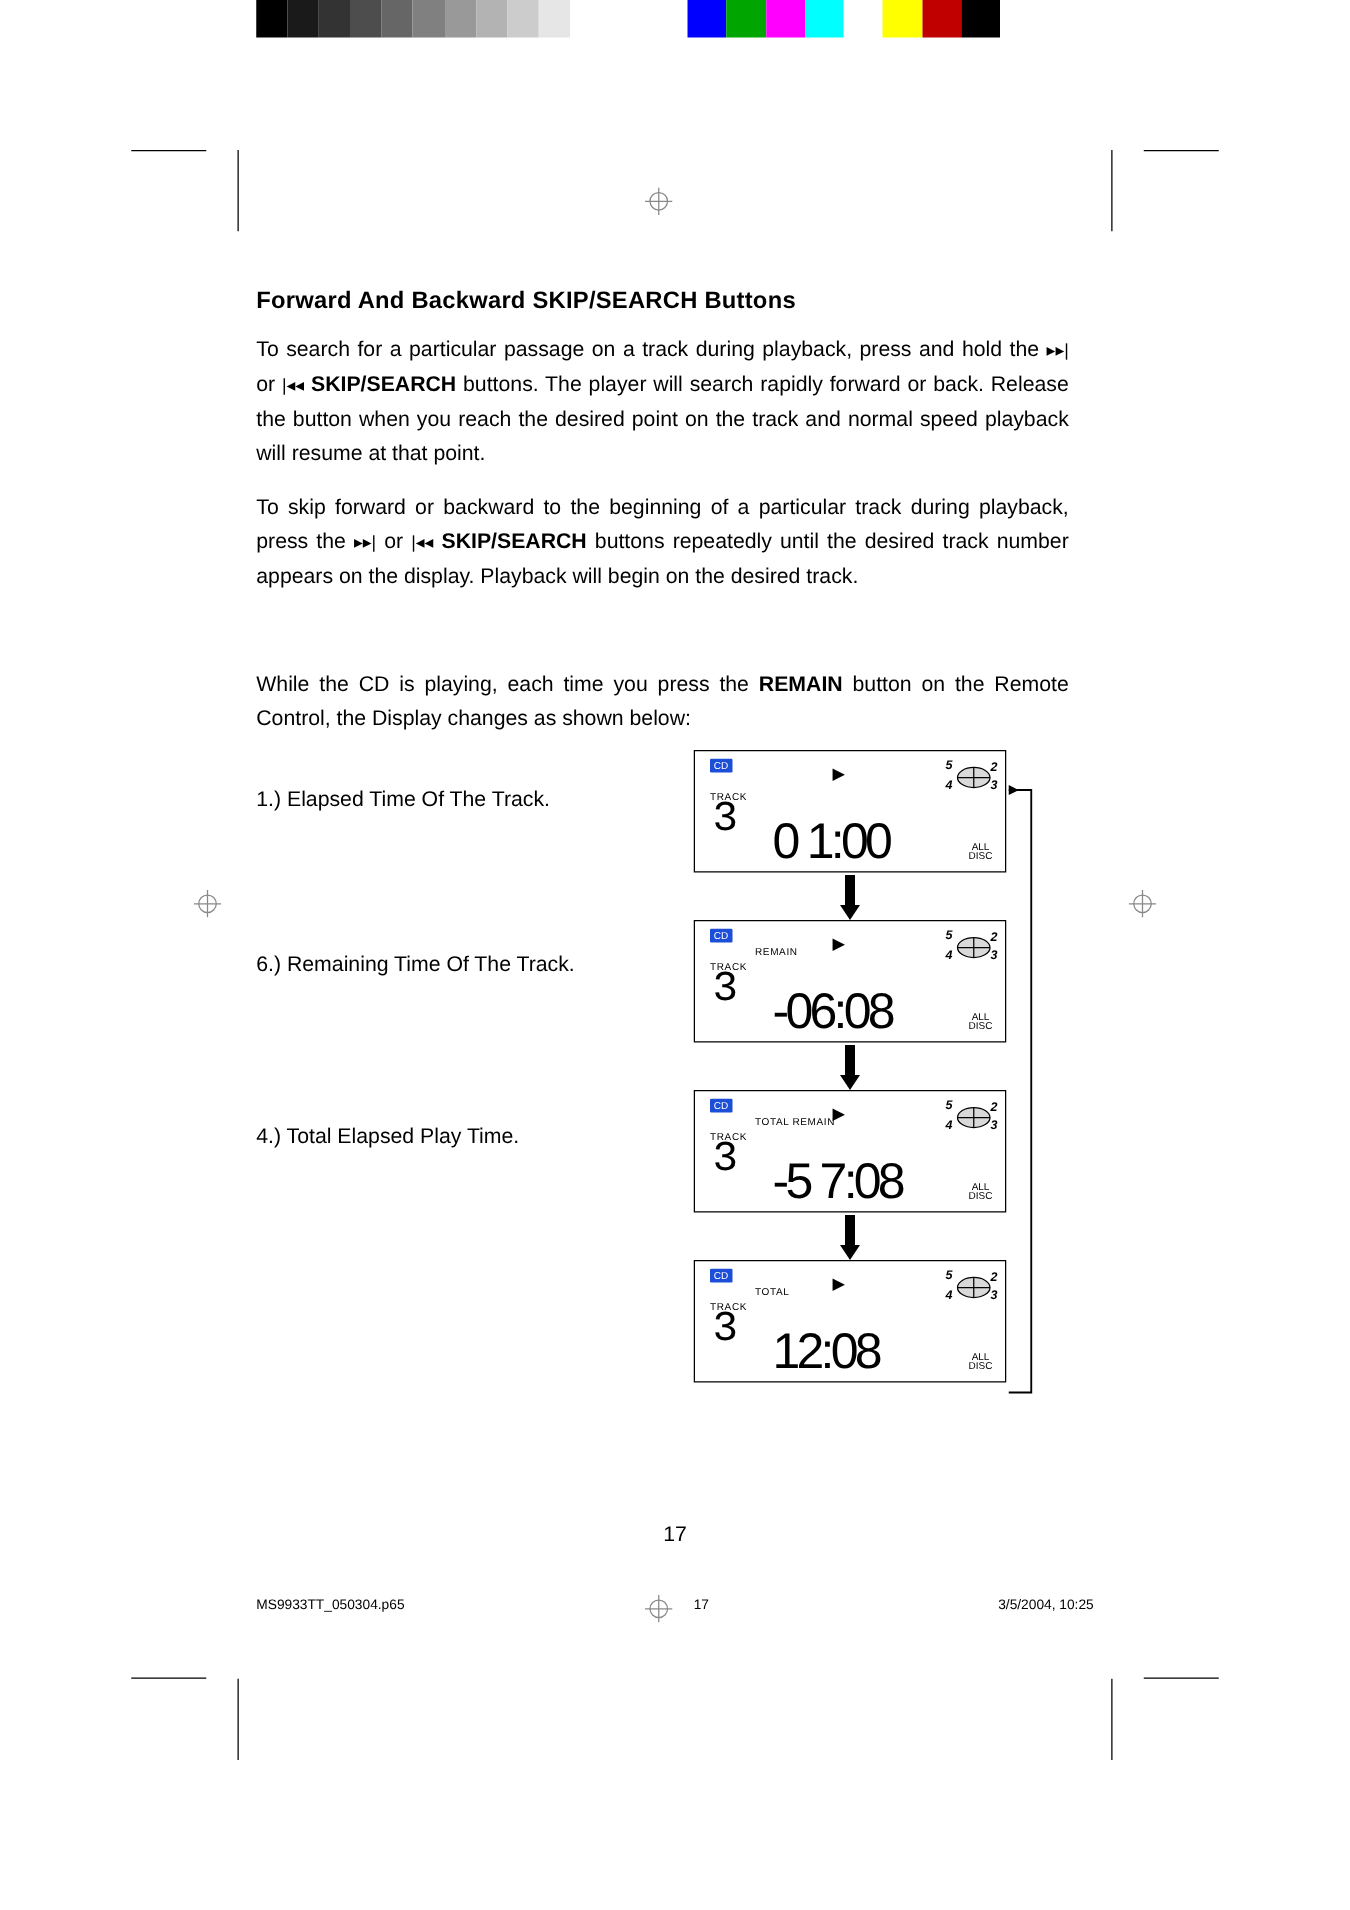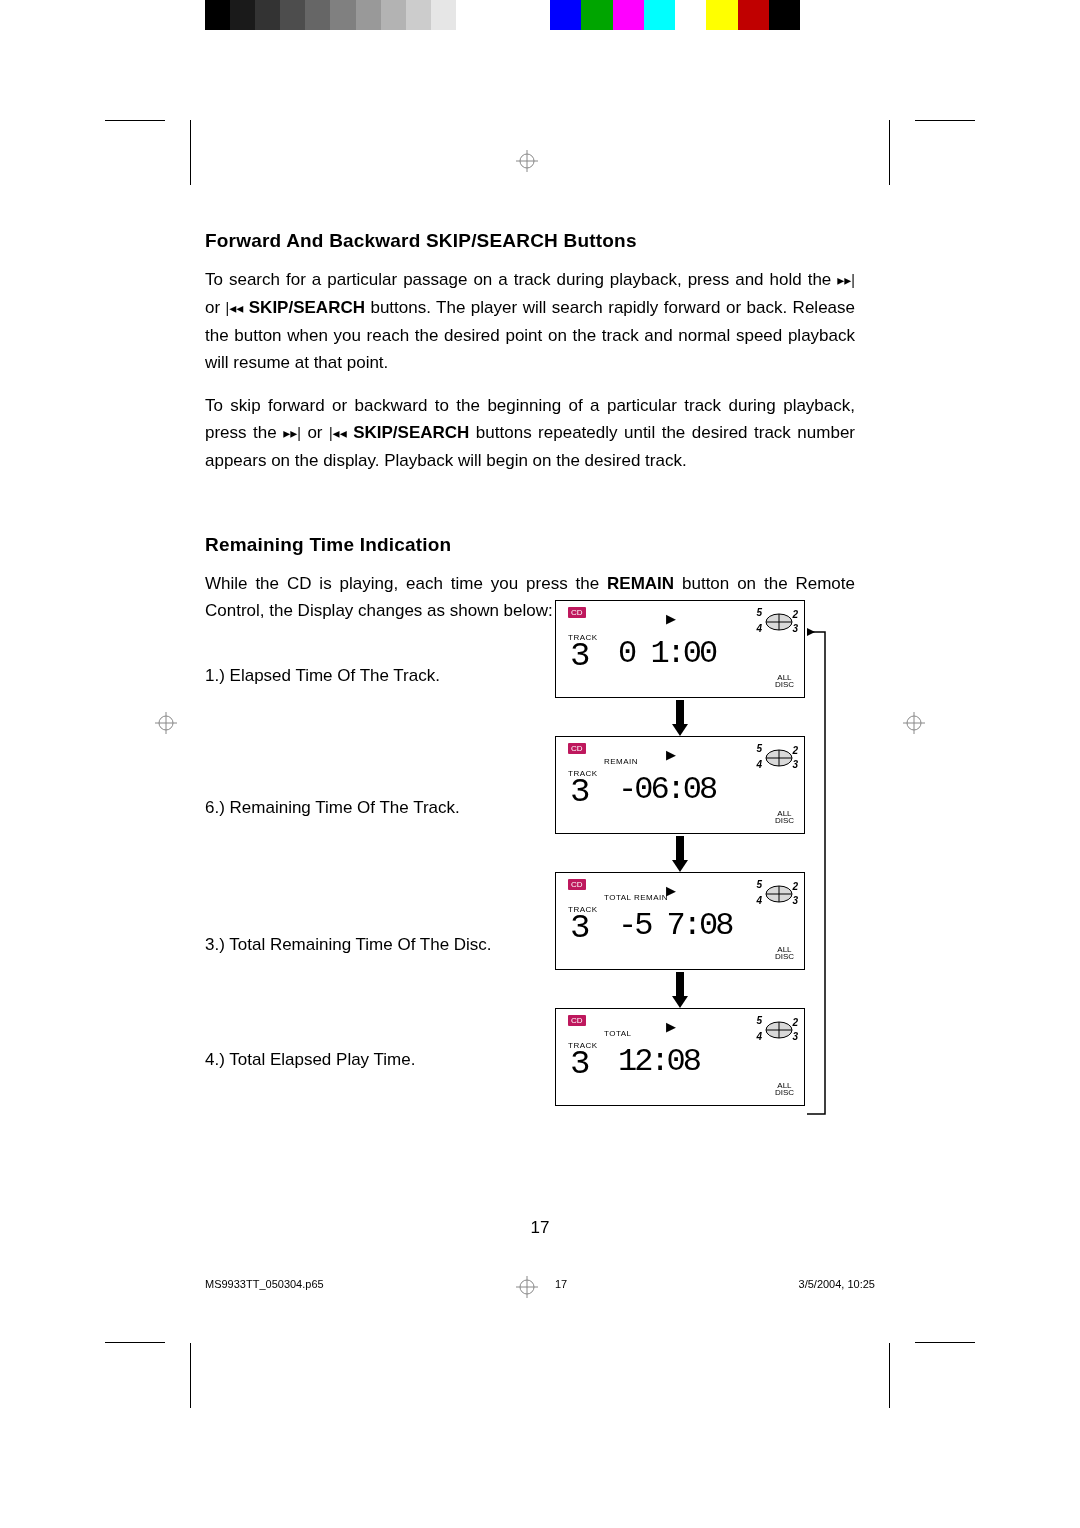--- a/index.html
+++ b/index.html
@@ -37,25 +37,25 @@
   .li2{margin-bottom:110px}
   .li3{margin-bottom:88px}
   .pagenum{position:absolute;bottom:290px;left:0;width:1080px;text-align:center;font-size:17px}
   .footer{position:absolute;bottom:238px;left:205px;right:205px;font-size:11px;display:flex;justify-content:space-between}
   
   .lcdstack{position:absolute;left:555px;top:600px;width:250px}
   .lcd{border:1.5px solid #000;height:96px;position:relative;background:#fff;margin-bottom:0}
   .arrowgap{height:38px;position:relative}
   .arrowgap svg{position:absolute;left:50%;top:0;transform:translateX(-50%)}
   .looparrow{position:absolute;right:-28px;top:24px;width:30px;height:500px}
-  .lcd .cd{position:absolute;top:6px;left:12px;font-size:8px;background:#be185d;color:#fff;padding:1px 3px;border-radius:1px}
+  .lcd .cd{position:absolute;top:6px;left:12px;font-size:8px;background:#1d4ed8;color:#fff;padding:1px 3px;border-radius:1px}
   .lcd .trk{position:absolute;top:32px;left:12px;font-size:8px;letter-spacing:.5px}
   .lcd .mode{position:absolute;top:20px;left:48px;font-size:8px;letter-spacing:.5px}
   .lcd .seg-trk{position:absolute;top:44px;left:14px;font-family:"Courier New",monospace;font-size:34px;letter-spacing:-2px;line-height:.7}
-  .lcd .seg-time{position:absolute;top:40px;left:62px;font-family:Liberation Mono, monospace;font-size:32px;letter-spacing:-3px;line-height:.8}
+  .lcd .seg-time{position:absolute;top:56px;left:62px;font-family:Liberation Sans, sans-serif;font-size:40px;letter-spacing:-3px;line-height:.8}
   .lcd .alldisc{position:absolute;bottom:8px;right:10px;font-size:8px;text-align:center;line-height:.95}
   .lcd .play{position:absolute;top:10px;left:110px;font-size:13px}
   .lcd .discdial{position:absolute;top:6px;right:10px;font-size:9px;line-height:1}
   .lcd .discdial svg{width:30px;height:30px}
   .lcd .n5{position:absolute;top:6px;right:42px;font-size:10px;font-style:italic;font-weight:bold}
   .lcd .n4{position:absolute;top:22px;right:42px;font-size:10px;font-style:italic;font-weight:bold}
   .lcd .n2{position:absolute;top:8px;right:6px;font-size:10px;font-style:italic;font-weight:bold}
   .lcd .n3{position:absolute;top:22px;right:6px;font-size:10px;font-style:italic;font-weight:bold}
 </style>
 </head>
@@ -120,28 +120,26 @@
   <div class="col">
     <h2>Forward And Backward SKIP/SEARCH Buttons</h2>
     <p>
       <span>To search for a particular passage on a track during playback, press and hold the </span><span class="glyph">▸▸|</span><span> or </span><span class="glyph">|◂◂</span><b> SKIP/SEARCH</b><span> buttons. The player will search rapidly forward or back. Release the button when you reach the desired point on the track and normal speed playback will resume at that point.</span>
     </p>
     <p>
       <span>To skip forward or backward to the beginning of a particular track during playback, press the </span><span class="glyph">▸▸|</span><span> or </span><span class="glyph">|◂◂</span><b> SKIP/SEARCH</b><span> buttons repeatedly until the desired track number appears on the display. Playback will begin on the desired track.</span>
     </p>
 
     <div class="sec2">
-      <h2>Remaining Time Indication</h2>
       <p>
         <span>While the CD is playing, each time you press the </span><b>REMAIN</b><span> button on the Remote Control, the Display changes as shown below:</span>
       </p>
       <div class="list">
         <p class="li li1">1.)  Elapsed Time Of The Track.</p>
         <p class="li li2">6.)  Remaining Time Of The Track.</p>
-        <p class="li li3">3.)  Total Remaining Time Of The Disc.</p>
         <p class="li">4.)  Total Elapsed Play Time.</p>
       </div>
     </div>
   </div>
 
   <div class="lcdstack">
     <div class="looparrow">
       <svg viewBox="0 0 30 500" width="30" height="500">
         <path d="M4 8 H22 V490 H4" fill="none" stroke="#000" stroke-width="1.5"></path>
         <path d="M4 4 l8 4 l-8 4 z" fill="#000"></path>

